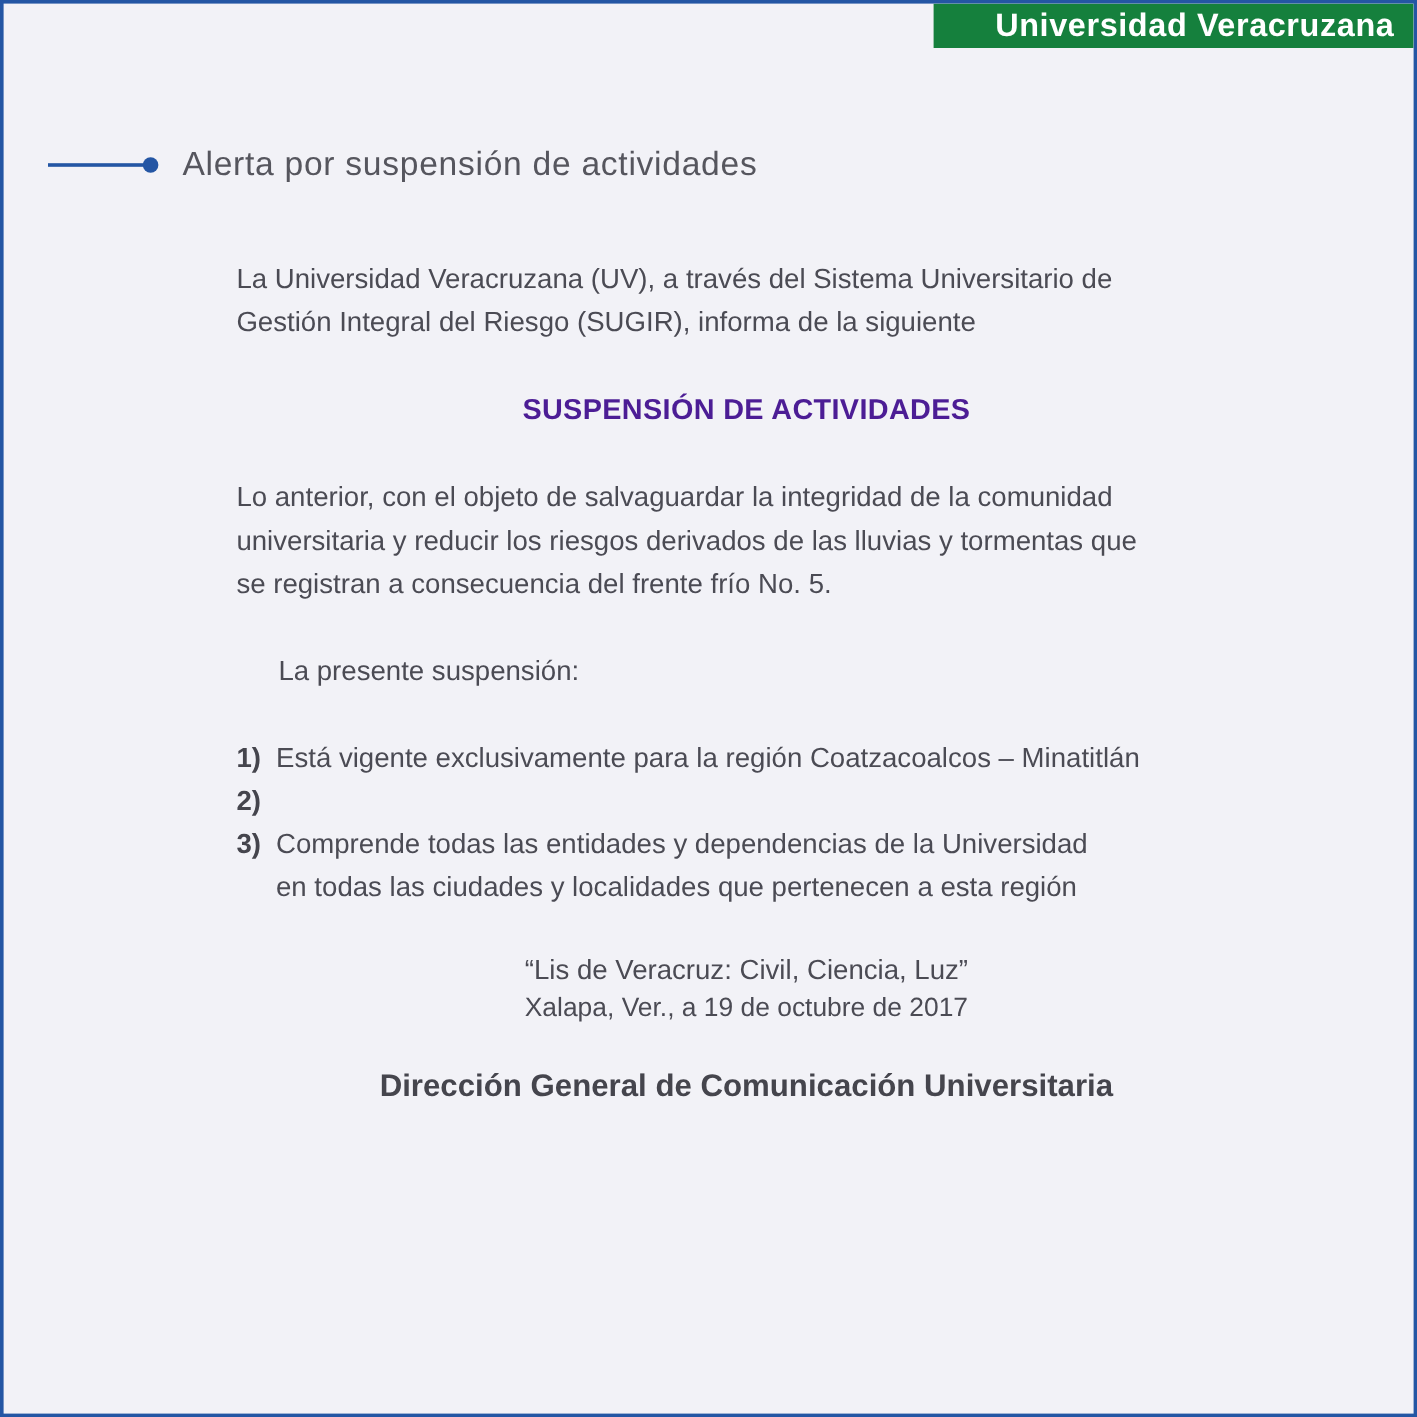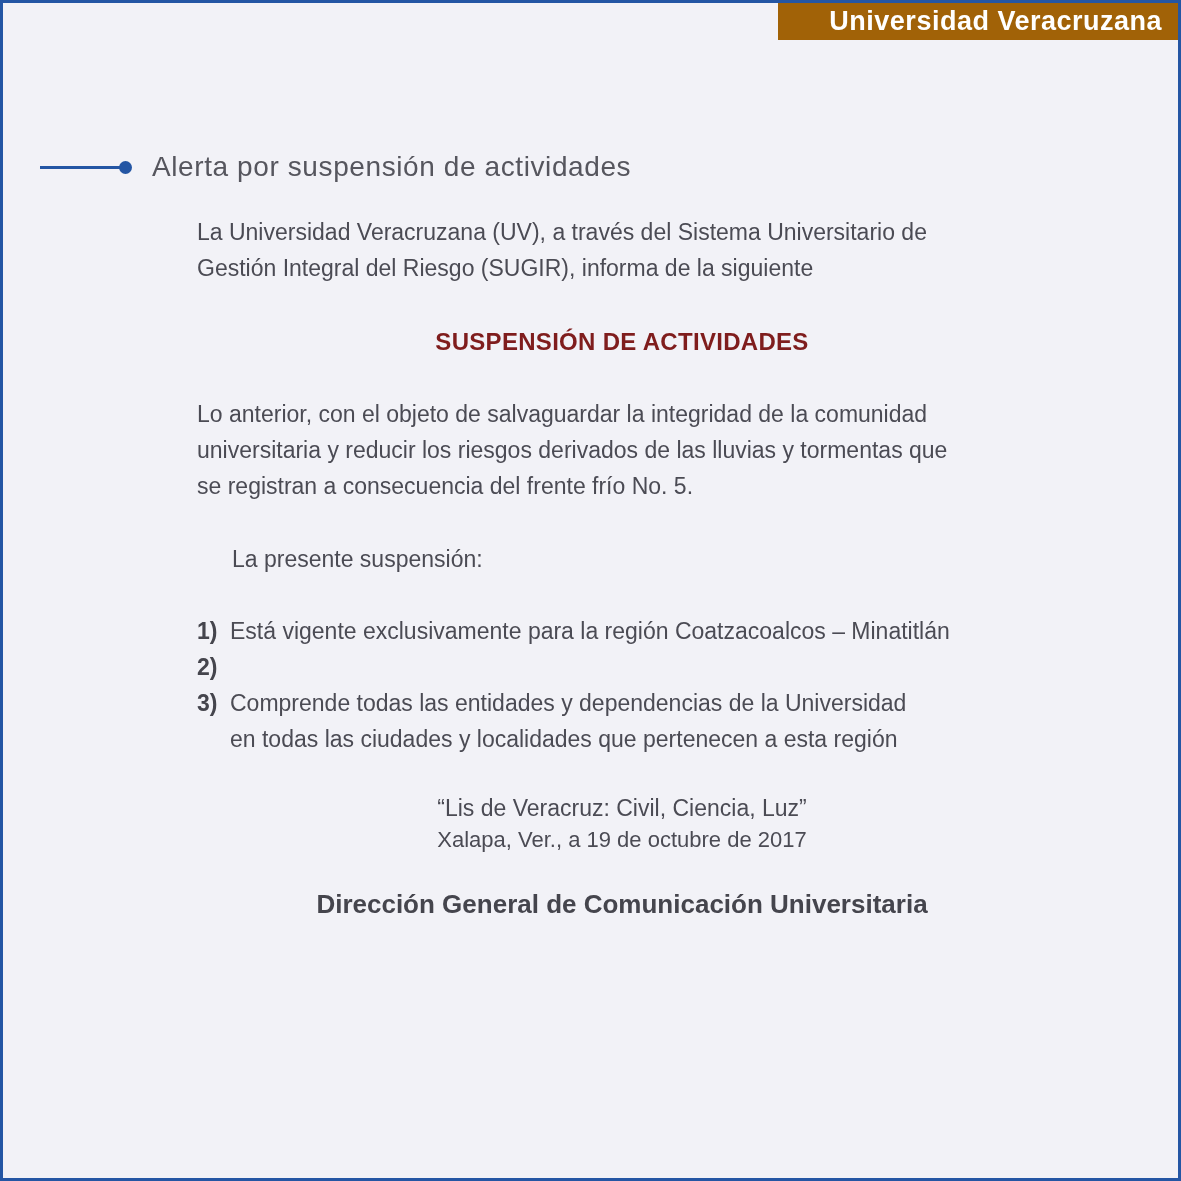--- a/index.html
+++ b/index.html
@@ -15,34 +15,34 @@
     border: 3px solid #2456a4;
     overflow: hidden;
   }
   
   .brand-bar {
     position: absolute;
     top: 0;
     right: 0;
     width: 400px;
     height: 37px;
-    background: #a16207;
+    background: #15803d;
     color: #ffffff;
     display: flex;
     align-items: center;
     justify-content: flex-end;
     padding-right: 16px;
     font-size: 27px;
     font-weight: bold;
     letter-spacing: 0.5px;
   }
   
   .title-row {
     position: absolute;
-    top: 148px;
+    top: 118px;
     left: 37px;
     display: flex;
     align-items: center;
   }
   .title-line {
     width: 80px;
     height: 3px;
     background: #2456a4;
   }
   .title-dot {
@@ -67,21 +67,21 @@
     font-size: 23px;
     line-height: 36px;
     color: #4b4b54;
   }
   .para { white-space: pre-line; }
   .intro       { margin-bottom: 38px; }
   .doc-heading {
     text-align: center;
     font-weight: bold;
     font-size: 24px;
-    color: #7f1d1d;
+    color: #4c1d95;
     letter-spacing: 0.3px;
     margin-bottom: 36px;
   }
   .reason      { margin-bottom: 37px; }
   .list-intro  { margin-left: 35px; margin-bottom: 36px; }
   .num-list    { margin-bottom: 36px; }
   .num-item    { display: flex; }
   .num-item .num {
     width: 33px;
     flex-shrink: 0;

